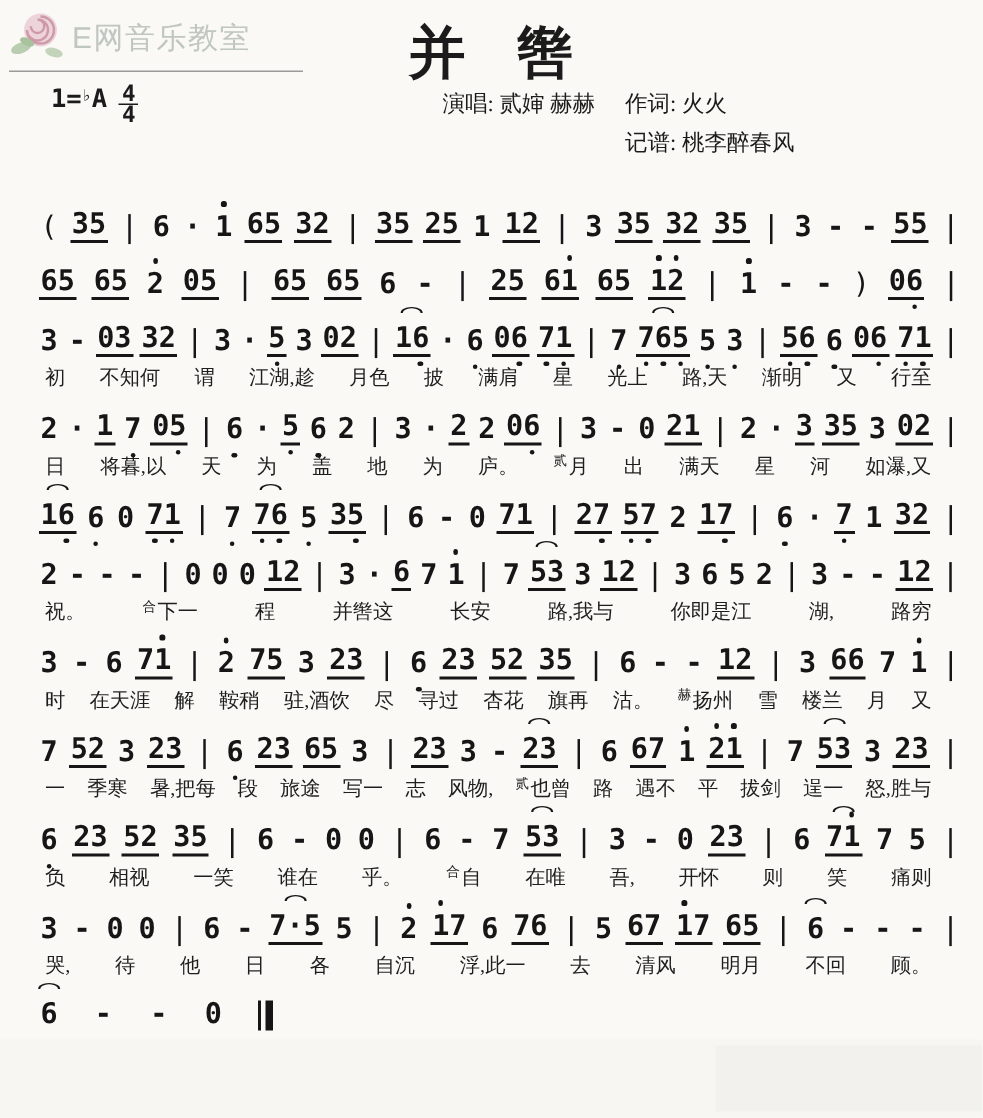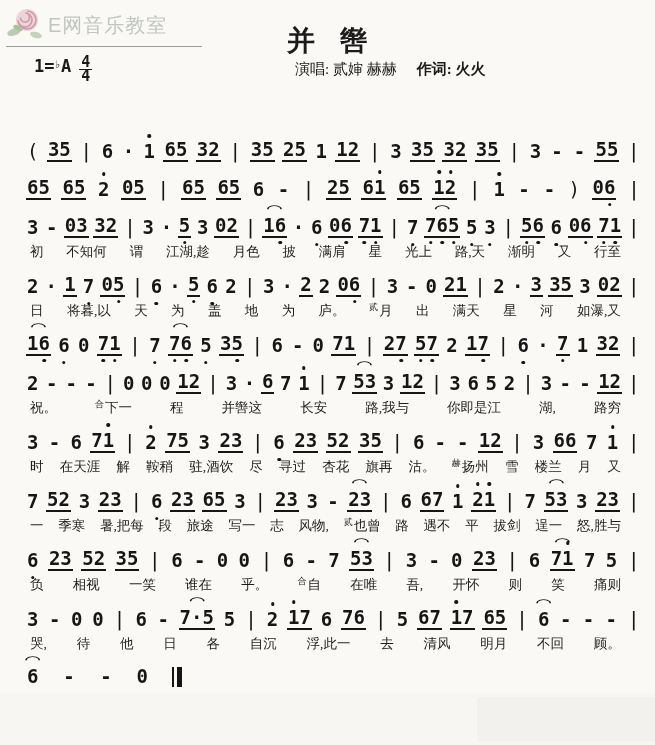--- a/index.html
+++ b/index.html
@@ -15,23 +15,23 @@
   .logo-top{display:flex;align-items:center;}
   .site-name{font-family:"Liberation Sans",sans-serif;font-size:20px;color:#c0c6c0;letter-spacing:1px;}
   .logo-rule{border:none;border-top:1px solid #9a9a98;margin:2px 0 1px 0;width:196px;}
   .site-url{font-family:"DejaVu Sans Mono","Liberation Mono",monospace;font-size:9px;color:#a8aaa6;letter-spacing:1px;padding-left:26px;}
   .keysig{position:absolute;left:34px;top:56px;font-family:"DejaVu Sans Mono",monospace;font-weight:bold;font-size:17px;display:flex;align-items:flex-start;gap:2px;}
   .keysig .flat{font-size:11px;position:relative;top:-4px;}
   .meter{display:inline-flex;flex-direction:column;align-items:center;font-size:15px;line-height:13px;margin-left:6px;}
   .meter .num{border-bottom:1px solid #1b1b1b;padding:0 2px;}
   .meter .den{padding:0 2px;}
   .title{position:absolute;left:0;right:0;top:10px;text-align:center;
-    font-size:28px;font-weight:bold;letter-spacing:0.9em;text-indent:0.9em;margin-top:12px;}
+    font-size:38px;font-weight:bold;letter-spacing:0.9em;text-indent:0.9em;}
   .credits{position:absolute;left:295px;top:60px;font-size:15px;display:flex;gap:20px;}
-  .credits .col{display:flex;flex-direction:column;gap:7px;font-weight:bold;}
+  .credits .col{display:flex;flex-direction:column;gap:7px;}
   
   #score{flex:none;}
   .nline{display:flex;justify-content:space-between;align-items:flex-end;
     padding:13px 14px 2px 26px;}
   .nline.compact{justify-content:flex-start;gap:22px;}
   .tok{position:relative;display:inline-flex;align-items:flex-end;
     font-family:"DejaVu Sans Mono","Liberation Mono",monospace;font-weight:bold;
     font-size:19px;line-height:21px;color:#161616;padding:0 1px;}
   .tok.u1{border-bottom:2px solid #161616;}
   .ch{position:relative;display:inline-block;min-width:11px;text-align:center;}
@@ -88,20 +88,21 @@
       <span class="den">4</span>
     </span>
   </div>
 
   <div class="title">并辔</div>
 
   <div class="credits">
     <span>演唱: 贰婶 赫赫</span>
     <span class="col">
       <span>作词: 火火</span>
+      <span>记谱: 桃李醉春风</span>
     </span>
   </div>
 </div>
 
 <div id="score">
     <div class="nline">
       <span class="tok">
         <span class="ch par">(</span>
       </span>
       <span class="tok u1">

